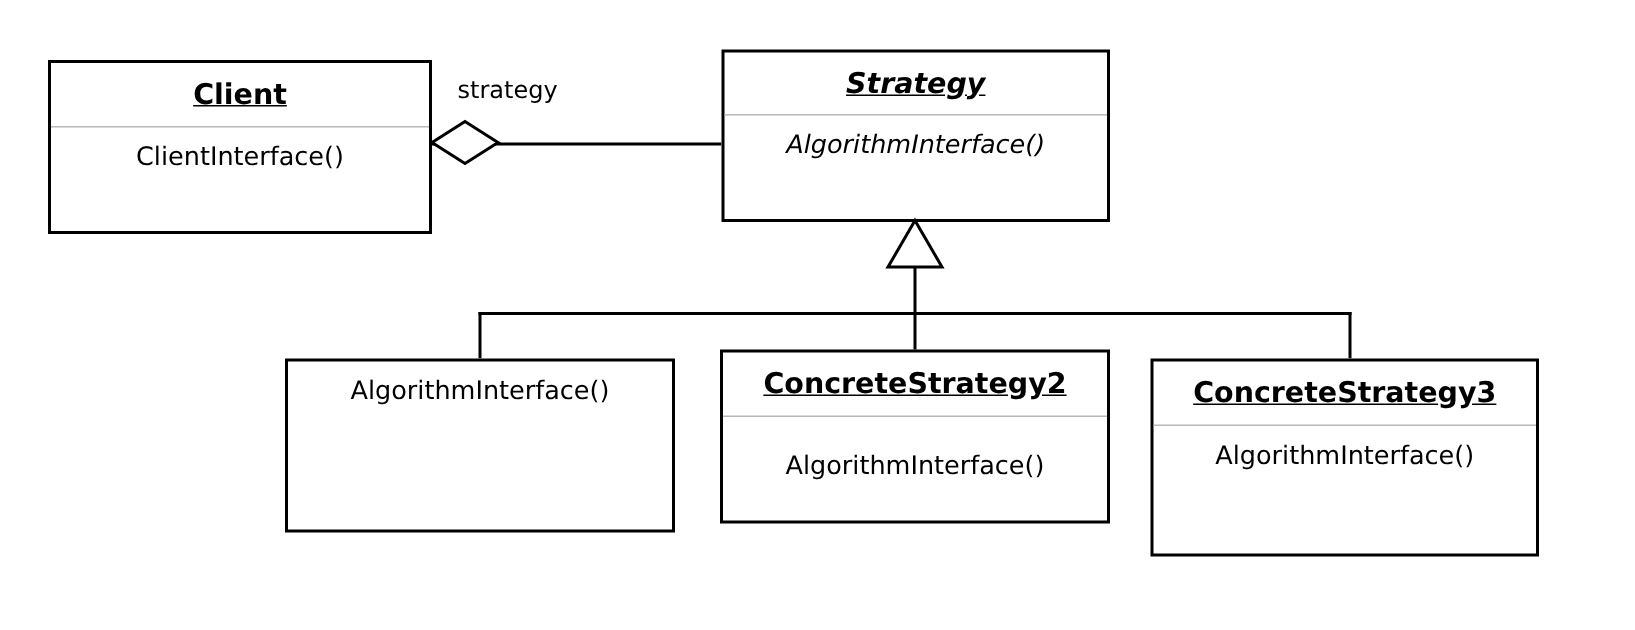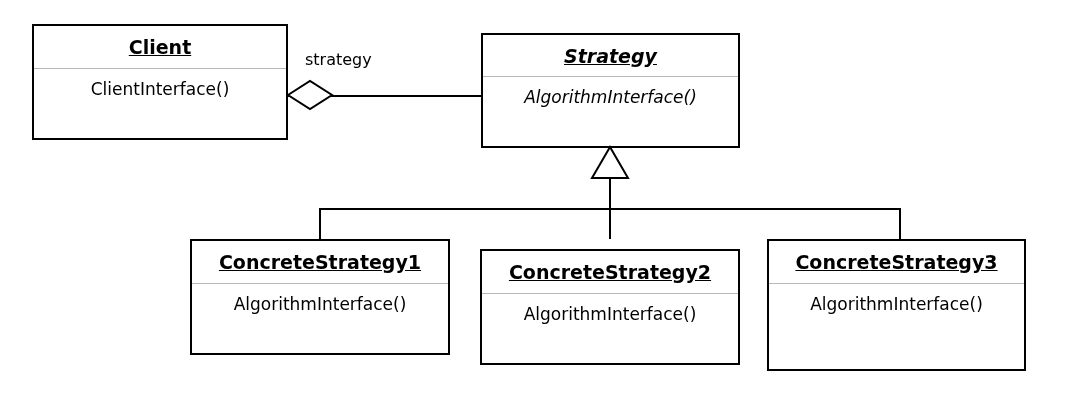--- a/index.html
+++ b/index.html
@@ -112,42 +112,41 @@
   <div class="edge-h" style="left:319px; top:208px; width:582px;"></div>
 
   <div class="edge-v" style="left:319px; top:208px; height:31px;"></div>
   <div class="edge-v" style="left:609px; top:208px; height:31px;"></div>
   <div class="edge-v" style="left:899px; top:208px; height:31px;"></div>
 
   <svg class="glyph-svg" style="left:590px; top:146px; width:40px; height:34px;" viewBox="0 0 40 34">
     <polygon points="20,1 38,32 2,32" fill="#ffffff" stroke="#000000" stroke-width="2"></polygon>
   </svg>
 
-  <div class="uml-class" style="left:32px; top:24px; width:256px; height:116px;">
+  <div class="uml-class" style="left:32px; top:40px; width:256px; height:116px;">
     <div class="uml-class-name" style="height:43px;">Client</div>
     <div class="uml-members">
       <div class="uml-member">ClientInterface()</div>
     </div>
   </div>
 
   <div class="uml-class" style="left:481px; top:33px; width:259px; height:115px;">
     <div class="uml-class-name abstract" style="height:42px;">Strategy</div>
     <div class="uml-members">
       <div class="uml-member abstract">AlgorithmInterface()</div>
     </div>
   </div>
 
   <div class="uml-class" style="left:190px; top:239px; width:260px; height:116px;">
-    <div class="uml-class-name" style="height:43px;">ConcreteStrategy1</div>
     <div class="uml-members">
       <div class="uml-member">AlgorithmInterface()</div>
     </div>
   </div>
 
-  <div class="uml-class" style="left:480px; top:249px; width:260px; height:116px;">
+  <div class="uml-class" style="left:480px; top:233px; width:260px; height:116px;gap:13px;">
     <div class="uml-class-name" style="height:43px;">ConcreteStrategy2</div>
     <div class="uml-members">
       <div class="uml-member">AlgorithmInterface()</div>
     </div>
   </div>
 
   <div class="uml-class" style="left:767px; top:239px; width:259px; height:132px;">
     <div class="uml-class-name" style="height:43px;">ConcreteStrategy3</div>
     <div class="uml-members">
       <div class="uml-member">AlgorithmInterface()</div>

